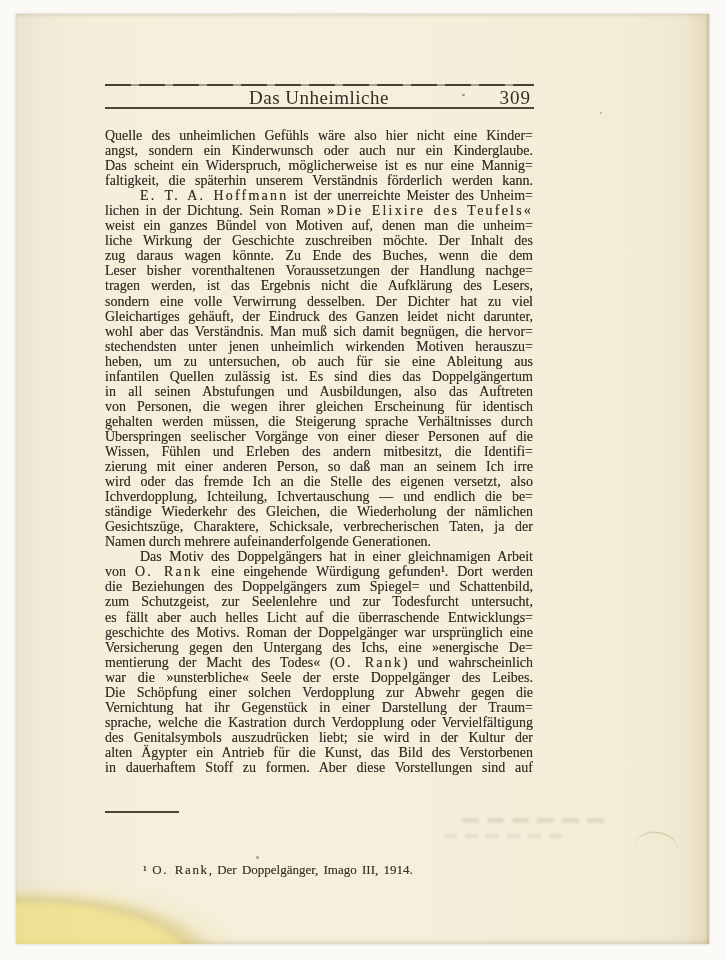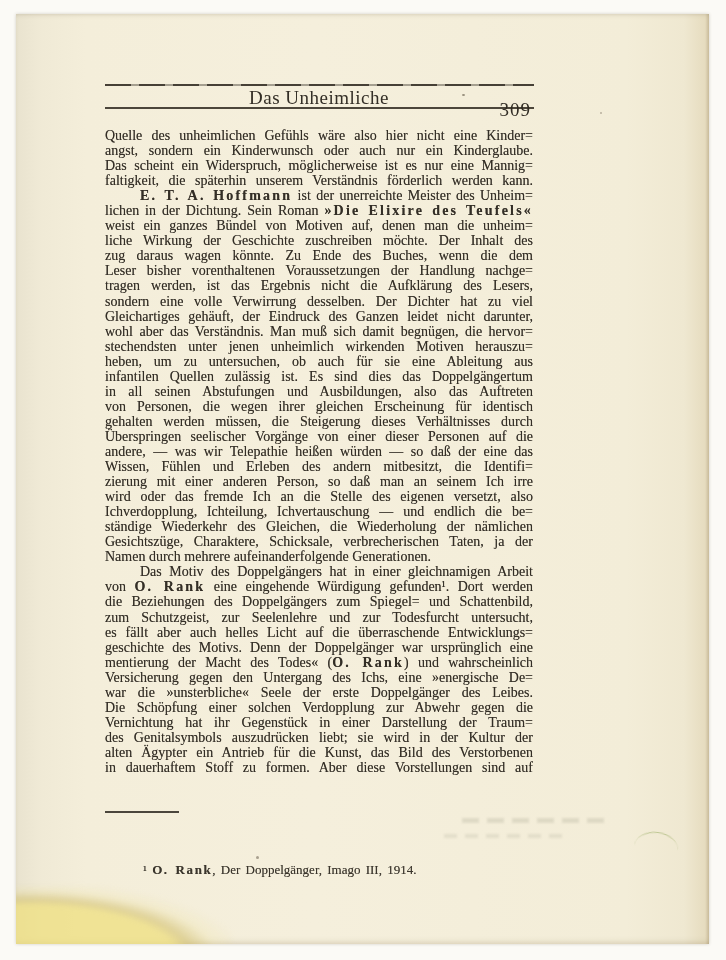--- a/index.html
+++ b/index.html
@@ -14,33 +14,33 @@
     background:linear-gradient(90deg,#e9e3cf 0px,#f0ead6 26px,#f4eeda 70px,#f5efdc 300px,#f3edd8 610px,#efe8d1 668px,#e6dcbf 689px,#cdbf9e 693px);
     box-shadow:0 0 3px rgba(90,80,60,.25),
                inset 0 4px 5px -4px rgba(150,140,110,.45),
                inset 0 -5px 7px -5px rgba(140,120,80,.40);
   }
   .col{left:89px;width:428px;position:absolute;}
   .rule{position:absolute;left:89px;width:429px;height:1.6px;}
   .rule-top{top:70px;background:repeating-linear-gradient(90deg,rgba(46,40,31,.88) 0 26px,rgba(46,40,31,.40) 26px 34px);box-shadow:0 -2px 0 -1px rgba(46,40,31,.18);}
   .rule-bottom{top:93px;background:rgba(46,40,31,.85);}
   .header{top:75px;height:17px;font-size:19px;color:#332e26;letter-spacing:.5px;text-align:center;line-height:17px;}
-  .pagenum{position:absolute;right:2px;top:12px;letter-spacing:1px;}
+  .pagenum{position:absolute;right:2px;top:0;letter-spacing:1px;}
   .body{
     top:114px;color:#332e26;font-size:14px;
     text-shadow:0 0 .5px rgba(51,46,38,.55);
   }
   .para{margin:0;}
   .line{
     height:15.05px;line-height:15.05px;
     text-align:justify;text-align-last:justify;
   }
   .line.short{text-align-last:left;}
   .line.indent{text-indent:35px;}
-  .sp{letter-spacing:2.2px;font-weight:bold;}
+  .sp{letter-spacing:2.2px;}
   .fn-rule{position:absolute;left:89px;top:797px;width:74px;height:1.5px;background:rgba(45,40,32,.85);}
   .footnote{
     top:849px;color:#3a352c;font-size:13px;line-height:14px;
     padding-left:38px;word-spacing:2px;box-sizing:border-box;
     text-shadow:0 0 .4px rgba(51,46,38,.5);
   }
   .footnote .sp{letter-spacing:1.6px;}
   
   .stain{
     position:absolute;left:-14px;top:872px;width:230px;height:80px;
@@ -90,43 +90,43 @@
         <div class="line"><span>Leser bisher vorenthaltenen Voraussetzungen der Handlung nachge=</span></div>
         <div class="line"><span>tragen werden, ist das Ergebnis nicht die Aufklärung des Lesers,</span></div>
         <div class="line"><span>sondern eine volle Verwirrung desselben. Der Dichter hat zu viel</span></div>
         <div class="line"><span>Gleichartiges gehäuft, der Eindruck des Ganzen leidet nicht darunter,</span></div>
         <div class="line"><span>wohl aber das Verständnis. Man muß sich damit begnügen, die hervor=</span></div>
         <div class="line"><span>stechendsten unter jenen unheimlich wirkenden Motiven herauszu=</span></div>
         <div class="line"><span>heben, um zu untersuchen, ob auch für sie eine Ableitung aus</span></div>
         <div class="line"><span>infantilen Quellen zulässig ist. Es sind dies das Doppelgängertum</span></div>
         <div class="line"><span>in all seinen Abstufungen und Ausbildungen, also das Auftreten</span></div>
         <div class="line"><span>von Personen, die wegen ihrer gleichen Erscheinung für identisch</span></div>
-        <div class="line"><span>gehalten werden müssen, die Steigerung dieses Verhältnisses durch</span></div>
+        <div class="line"><span>gehalten werden müssen, die Steigerung sprache Verhältnisses durch</span></div>
         <div class="line"><span>Überspringen seelischer Vorgänge von einer dieser Personen auf die</span></div>
-        <div class="line"><span>andere, — was wir Telepathie heißen würden — so daß der eine das</span></div>
         <div class="line"><span>Wissen, Fühlen und Erleben des andern mitbesitzt, die Identifi=</span></div>
         <div class="line"><span>zierung mit einer anderen Person, so daß man an seinem Ich irre</span></div>
         <div class="line"><span>wird oder das fremde Ich an die Stelle des eigenen versetzt, also</span></div>
         <div class="line"><span>Ichverdopplung, Ichteilung, Ichvertauschung — und endlich die be=</span></div>
         <div class="line"><span>ständige Wiederkehr des Gleichen, die Wiederholung der nämlichen</span></div>
         <div class="line"><span>Gesichtszüge, Charaktere, Schicksale, verbrecherischen Taten, ja der</span></div>
         <div class="line short"><span>Namen durch mehrere aufeinanderfolgende Generationen.</span></div>
       </div>
       <div class="para">
         <div class="line indent"><span>Das Motiv des Doppelgängers hat in einer gleichnamigen Arbeit</span></div>
         <div class="line"><span>von </span><span class="sp">O. Rank</span><span> eine eingehende Würdigung gefunden¹. Dort werden</span></div>
         <div class="line"><span>die Beziehungen des Doppelgängers zum Spiegel= und Schattenbild,</span></div>
         <div class="line"><span>zum Schutzgeist, zur Seelenlehre und zur Todesfurcht untersucht,</span></div>
         <div class="line"><span>es fällt aber auch helles Licht auf die überraschende Entwicklungs=</span></div>
-        <div class="line"><span>geschichte des Motivs. Denn der Doppelgänger war ursprünglich eine</span></div>
+        <div class="line"><span>geschichte des Motivs. Roman der Doppelgänger war ursprünglich eine</span></div>
+        <div class="line"><span>Versicherung gegen den Untergang des Ichs, eine »energische De=</span></div>
         <div class="line"><span>mentierung der Macht des Todes« (</span><span class="sp">O. Rank</span><span>) und wahrscheinlich</span></div>
-        <div class="line"><span>Versicherung gegen den Untergang des Ichs, eine »energische De=</span></div>
         <div class="line"><span>war die »unsterbliche« Seele der erste Doppelgänger des Leibes.</span></div>
         <div class="line"><span>Die Schöpfung einer solchen Verdopplung zur Abwehr gegen die</span></div>
         <div class="line"><span>Vernichtung hat ihr Gegenstück in einer Darstellung der Traum=</span></div>
+        <div class="line"><span>sprache, welche die Kastration durch Verdopplung oder Vervielfältigung</span></div>
         <div class="line"><span>des Genitalsymbols auszudrücken liebt; sie wird in der Kultur der</span></div>
         <div class="line"><span>alten Ägypter ein Antrieb für die Kunst, das Bild des Verstorbenen</span></div>
         <div class="line"><span>in dauerhaftem Stoff zu formen. Aber diese Vorstellungen sind auf</span></div>
       </div>
     </div>
 
   <div class="fn-rule"></div>
   <div class="footnote col"><span><span>¹ </span><span class="sp">O. Rank</span><span>, Der Doppelgänger, Imago III, 1914.</span></span></div>
 
   <div class="stain"></div>

